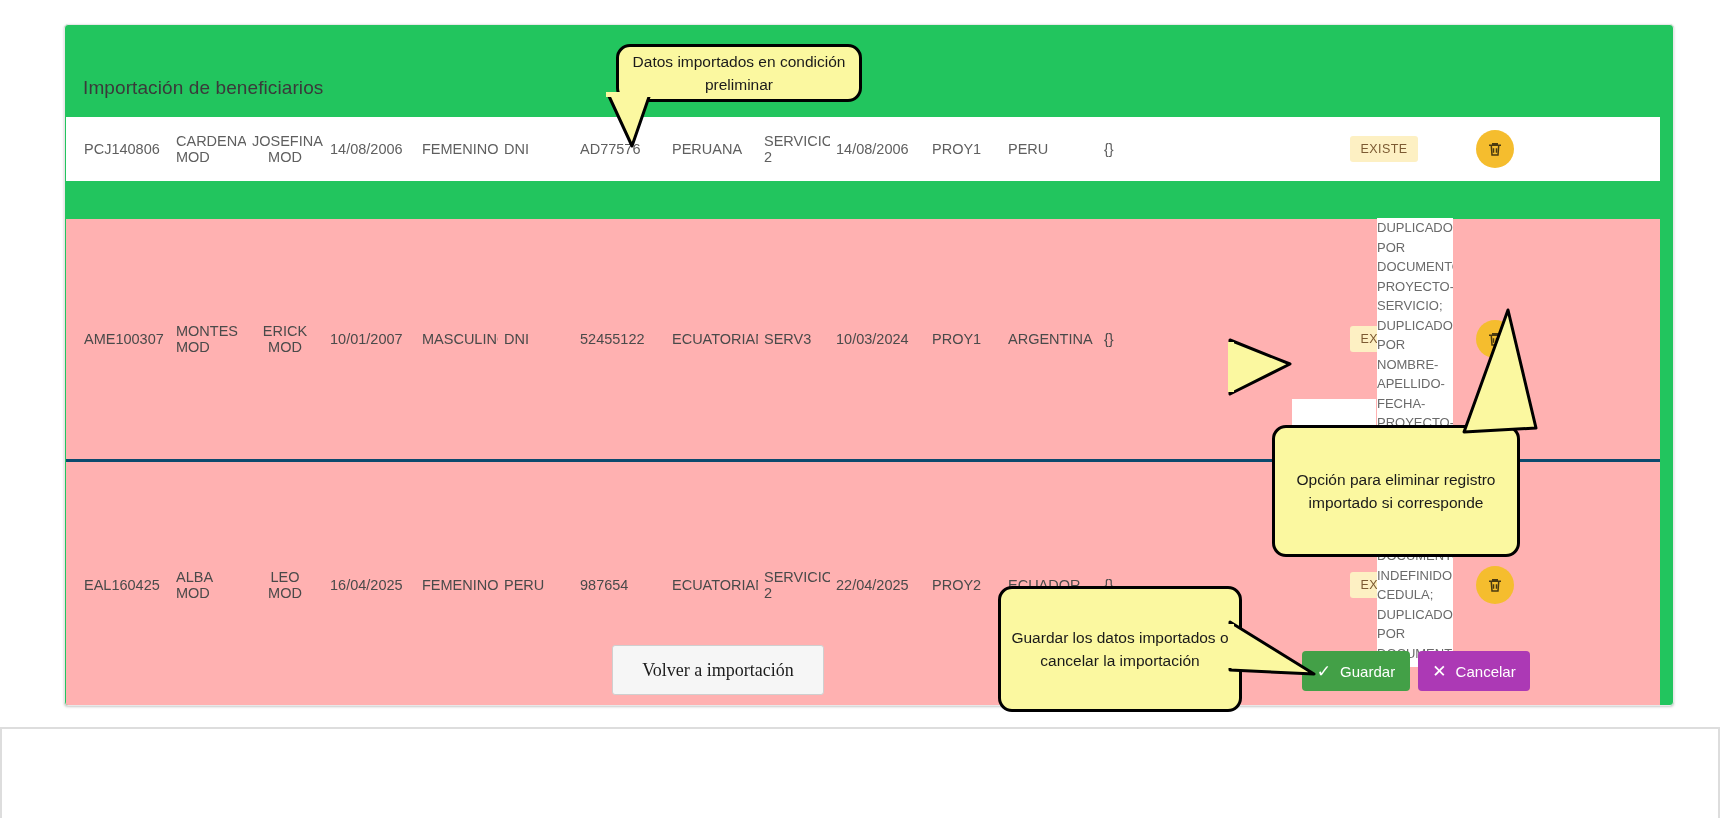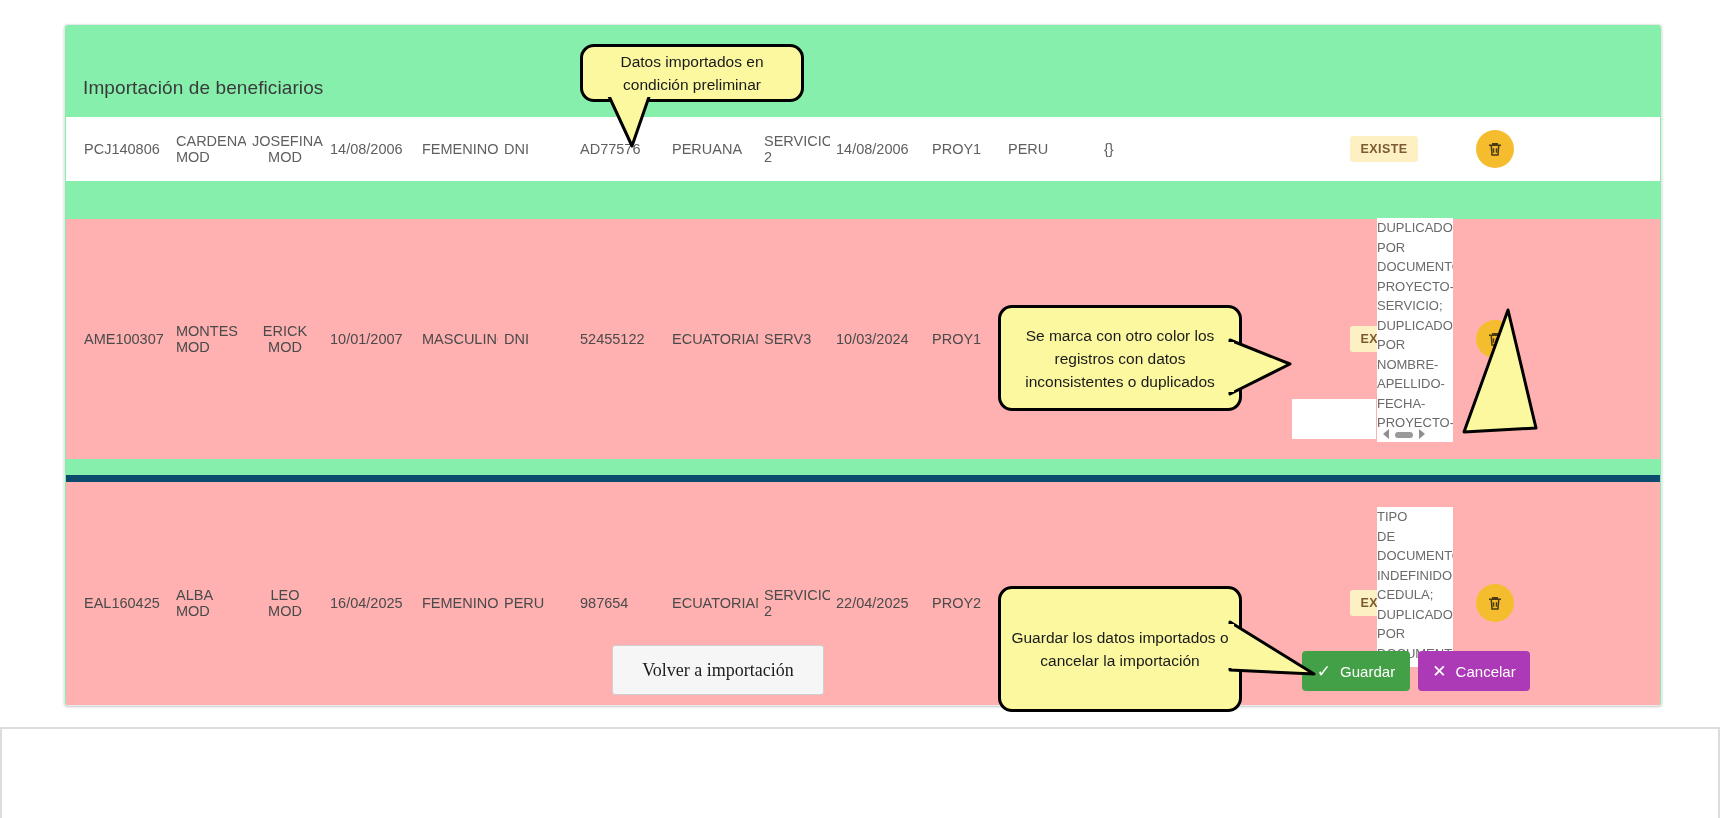--- a/index.html
+++ b/index.html
@@ -8,46 +8,47 @@
     background:#ffffff;
     font-family:"Liberation Sans", sans-serif;
     overflow:hidden;
     position:relative;
   }
   .page{position:absolute;inset:0;}
 
   
   .card{
     position:absolute;left:64px;top:24px;width:1596px;height:680px;
-    background:#86efac;
+    background:#22c55e;
     border:1px solid #e8e8e8;
     border-radius:4px;
     box-shadow:0 1px 3px rgba(0,0,0,.12),0 1px 2px rgba(0,0,0,.10);
     overflow:hidden;
+    padding-left:12px;
   }
   .card-title{
     position:absolute;left:18px;top:52px;
     font-size:19px;color:#3a3a3a;letter-spacing:.1px;
   }
 
   
   .table{
     position:absolute;left:1px;top:92px;width:1594px;
   }
   .row{
     position:relative;
     display:flex;align-items:center;
     box-sizing:border-box;
     width:1594px;
   }
   .row.white{background:#ffffff;height:64px;}
   .row.pink{background:#FFB1B1;}
   .row.pink.r2{height:240px;margin-top:38px;}
   .row.pink.r3{height:248px;}
-  .row-sep{border-top:7px solid #0c4a6e;margin-top:16px;}
+  .row-sep{border-top:3px solid #0c4a6e;}
 
   .cell{
     font-size:14.5px;color:#5f5f5f;
     line-height:16px;
     box-sizing:border-box;
     padding:0 6px;
     overflow:hidden;
   }
   .pink .cell{color:#4a4a4a;}
 
@@ -98,21 +99,21 @@
   
   .inline-input{
     position:absolute;left:1226px;top:282px;width:82px;height:38px;
     background:#ffffff;border:1px solid #ffffff;
   }
 
   
   .badge{
     display:inline-block;
     background:#FDF0C3;color:#7C5A32;
-    font-size:12.5px;font-weight:bold;letter-spacing:.4px;
+    font-size:12.5px;font-weight:normal;letter-spacing:.4px;
     padding:5px 11px;border-radius:3px;
   }
   
   .del-btn{
     display:inline-flex;align-items:center;justify-content:center;
     width:38px;height:38px;border-radius:50%;
     background:#F5BD2E;border:none;cursor:pointer;
   }
   .del-btn svg{display:block;}
 
@@ -144,21 +145,21 @@
     color:#1a1a1a;
     font-size:15.5px;line-height:23px;
     text-align:center;
     display:flex;align-items:center;justify-content:center;
     box-sizing:border-box;
     padding:6px 10px;
     z-index:30;
   }
   .tail{position:absolute;z-index:31;}
 
-  .co1{left:580px;top:44px;width:224px;height:58px;}
+  .co1{left:616px;top:44px;width:246px;height:58px;}
   .co2{left:998px;top:305px;width:244px;height:106px;}
   .co3{left:1272px;top:425px;width:248px;height:132px;}
   .co4{left:998px;top:586px;width:244px;height:126px;}
 
   
   .footer-line{
     position:absolute;left:0;top:727px;width:1720px;height:2px;background:#dddddd;
   }
   .footer-left{
     position:absolute;left:0;top:727px;width:2px;height:91px;background:#dddddd;
@@ -311,25 +312,25 @@
   <svg class="tail" style="left:588px;top:92px;" width="140" height="56" viewBox="0 0 140 56">
     <polygon points="20,2 62,2 44,54" fill="#FBF8A0" stroke="#000" stroke-width="3" stroke-linejoin="round"></polygon>
     <rect x="18" y="0" width="46" height="5" fill="#FBF8A0"></rect>
   </svg>
   <div class="callout co1">Datos importados en condición preliminar</div>
 
   <svg class="tail" style="left:1228px;top:330px;" width="110" height="70" viewBox="0 0 110 70">
     <polygon points="2,10 62,34 2,64" fill="#FBF8A0" stroke="#000" stroke-width="3" stroke-linejoin="round"></polygon>
     <rect x="0" y="12" width="6" height="50" fill="#FBF8A0"></rect>
   </svg>
-  <div class="callout co2">Se marca con otro color los registros con datos inconsistentes o duplicados</div>
 
   <svg class="tail" style="left:1390px;top:300px;" width="150" height="150" viewBox="0 0 150 150">
     <polygon points="118,10 146,128 74,132" fill="#FBF8A0" stroke="#000" stroke-width="3" stroke-linejoin="round"></polygon>
   </svg>
+  <div class="callout co3">Opción para eliminar registro importado si corresponde</div>
 
   <svg class="tail" style="left:1228px;top:612px;" width="120" height="80" viewBox="0 0 120 80">
     <polygon points="2,10 86,62 2,58" fill="#FBF8A0" stroke="#000" stroke-width="3" stroke-linejoin="round"></polygon>
     <rect x="0" y="12" width="6" height="44" fill="#FBF8A0"></rect>
   </svg>
   <div class="callout co4">Guardar los datos importados o cancelar la importación</div>
 
   <div class="footer-line"></div>
   <div class="footer-left"></div>
   <div class="footer-right"></div>

